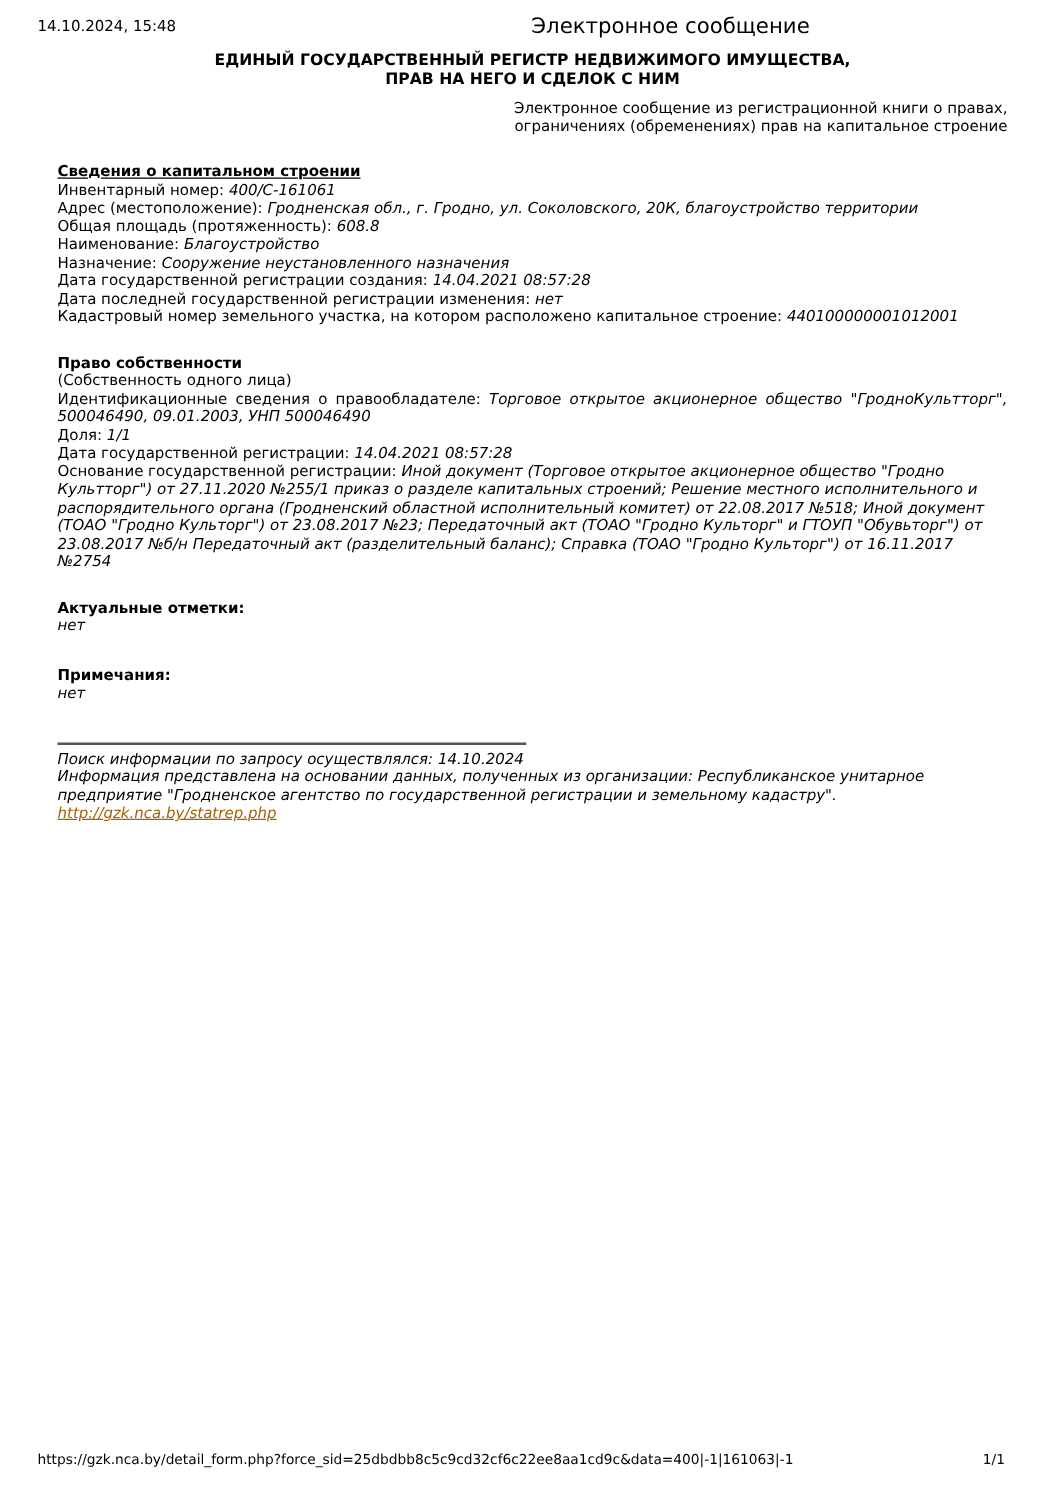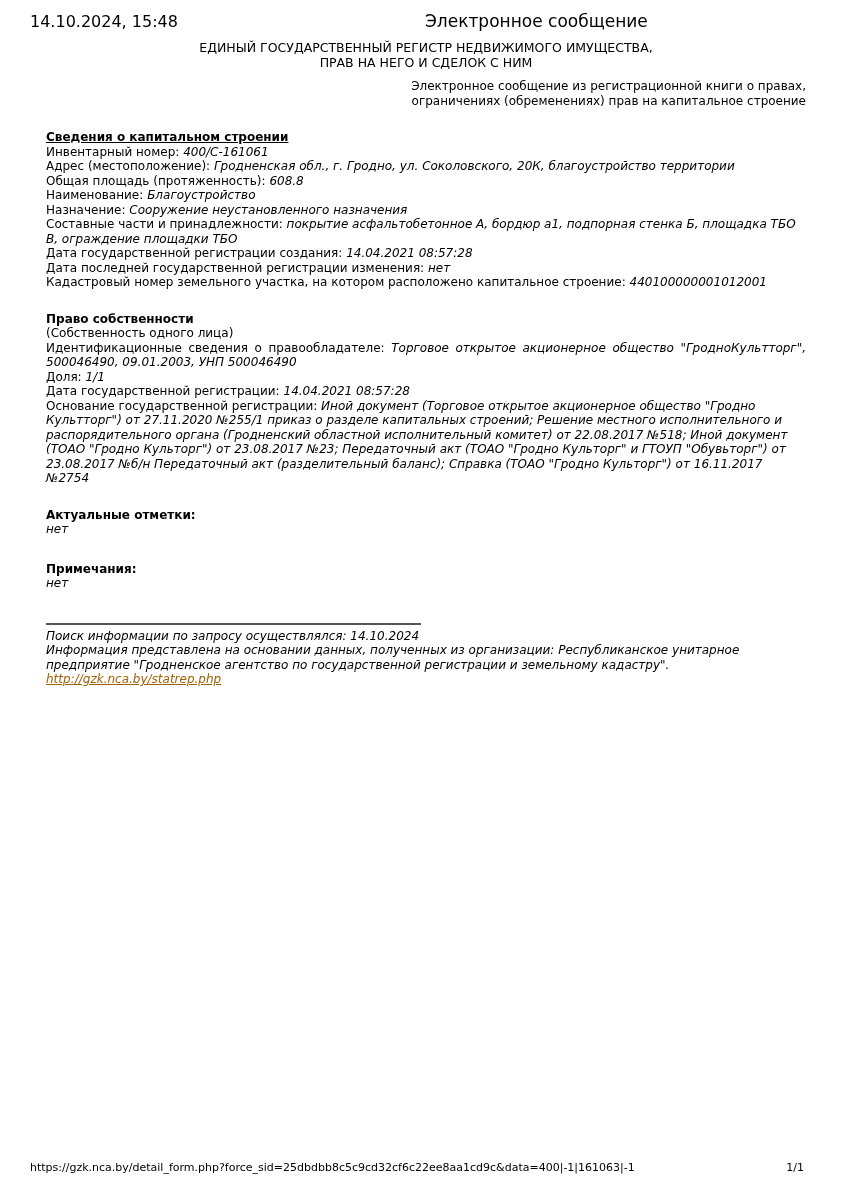--- a/index.html
+++ b/index.html
@@ -2,28 +2,29 @@
 <html lang="ru"><head>
 <meta charset="utf-8">
 <style>
   html,body{margin:0;padding:0;}
   body{
     width:848px;height:1200px;position:relative;background:#fff;color:#000;
     font-family:"DejaVu Sans","Liberation Sans",sans-serif;
     font-size:12px;line-height:14.5px;overflow:hidden;
   }
   
-  .page-header-date{position:absolute;top:15px;left:30px;font-size:16px;line-height:13px;}
+  .page-header-date{position:absolute;top:15px;left:30px;font-size:12px;line-height:13px;}
   .page-header-title{position:absolute;top:15px;left:425px;font-size:17px;line-height:13px;}
 
   .content{position:absolute;top:40px;left:46px;width:760px;}
 
   .doc-title{
     text-align:center;white-space:pre-line;font-size:12.5px;line-height:15px;
     margin:0 0 0 0;
+    font-weight:bold;
   }
   .doc-subtitle{
     text-align:right;white-space:pre-line;font-size:12px;line-height:14.5px;
     margin-top:9px;
   }
 
   .section{margin-top:22px;}
   .section-notes{margin-top:25px;}
   .heading{font-weight:bold;}
   .heading.u{text-decoration:underline;}
@@ -54,21 +55,20 @@
   <div class="doc-subtitle">Электронное сообщение из регистрационной книги о правах,
 ограничениях (обременениях) прав на капитальное строение</div>
 
   <div class="section">
     <div class="heading u">Сведения о капитальном строении</div>
     <div class="field"><span class="l">Инвентарный номер:</span> <span class="v">400/С-161061</span></div>
     <div class="field"><span class="l">Адрес (местоположение):</span> <span class="v">Гродненская обл., г. Гродно, ул. Соколовского, 20К, благоустройство территории</span></div>
     <div class="field"><span class="l">Общая площадь (протяженность):</span> <span class="v">608.8</span></div>
     <div class="field"><span class="l">Наименование:</span> <span class="v">Благоустройство</span></div>
     <div class="field"><span class="l">Назначение:</span> <span class="v">Сооружение неустановленного назначения</span></div>
-    <div class="field"><span class="l">Составные части и принадлежности:</span> <span class="v">покрытие асфальтобетонное А, бордюр а1, подпорная стенка Б, площадка ТБО В, ограждение площадки ТБО</span></div>
     <div class="field"><span class="l">Дата государственной регистрации создания:</span> <span class="v">14.04.2021 08:57:28</span></div>
     <div class="field"><span class="l">Дата последней государственной регистрации изменения:</span> <span class="v">нет</span></div>
     <div class="field"><span class="l">Кадастровый номер земельного участка, на котором расположено капитальное строение:</span> <span class="v">440100000001012001</span></div>
   </div>
 
   <div class="section">
     <div class="heading">Право собственности</div>
     <div class="field">(Собственность одного лица)</div>
     <div class="field just"><span class="l">Идентификационные сведения о правообладателе:</span> <span class="v">Торговое открытое акционерное общество "ГродноКультторг", 500046490, 09.01.2003, УНП 500046490</span></div>
     <div class="field"><span class="l">Доля:</span> <span class="v">1/1</span></div>

